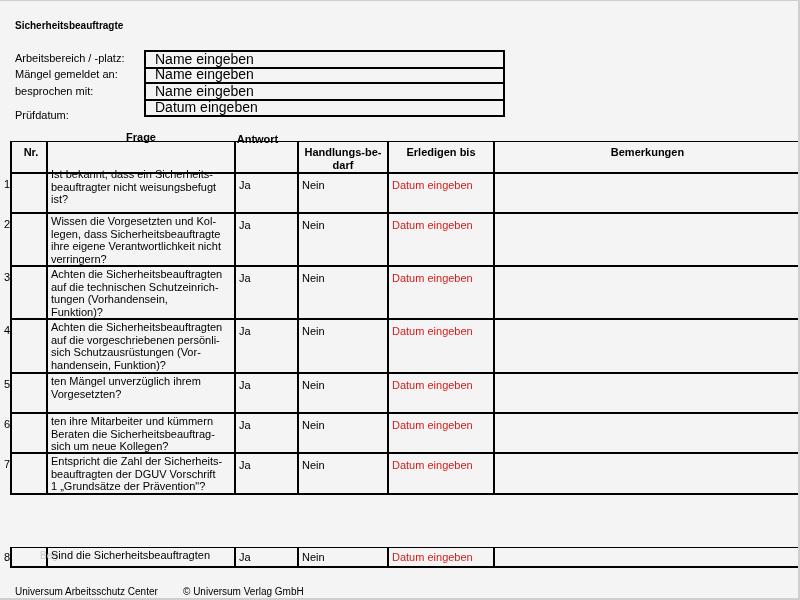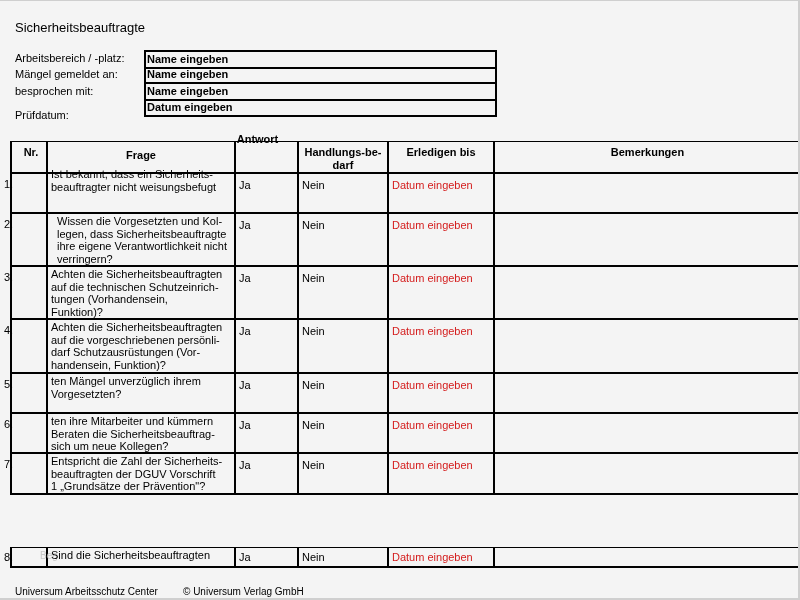--- a/index.html
+++ b/index.html
@@ -7,23 +7,23 @@
     width:800px; height:600px; overflow:hidden;
     background:#f4f4f4;
     font-family:"Liberation Sans", sans-serif;
     color:#000;
     position:relative;
     box-sizing:border-box;
     border-top:1px solid #cfcfcf;
     border-right:2px solid #cfcfcf;
     border-bottom:2px solid #cfcfcf;
   }
-  .title { position:absolute; left:15px; top:19px; font-size:13px; font-weight:normal; }
+  .title { position:absolute; left:15px; top:19px; font-size:10px; font-weight:bold; }
   .meta-label { position:absolute; left:15px; font-size:11px; }
-  .meta-box { position:absolute; left:144px; width:348px; height:15px; border:2px solid #000; box-sizing:content-box; font-size:11px; line-height:15px; padding-left:1px;font-weight:bold; }
+  .meta-box { position:absolute; left:144px; width:348px; height:15px; border:2px solid #000; box-sizing:content-box; font-size:14px; line-height:15px; padding-left:9px; }
   .meta-box.b-top0 { border-top:none; }
   .hline { position:absolute; background:#000; }
   .vline { position:absolute; background:#000; }
 
   .cell { position:absolute; font-size:11px; line-height:12.5px; }
   .hdr { font-weight:bold; text-align:center; }
   .red { color:#d41c1c; }
   .nr { font-size:11px; position:absolute; left:4px; }
   .footer { position:absolute; top:585px; font-size:10px; }
   .ghost { position:absolute; left:40px; top:549px; font-size:10px; color:#c8c8c8; }
@@ -66,44 +66,45 @@
   <div class="hline" style="left:10px;top:565px;width:790px;height:2px"></div>
   <div class="vline" style="left:10px;top:546px;width:2px;height:21px"></div>
   <div class="vline" style="left:46px;top:546px;width:2px;height:21px"></div>
   <div class="vline" style="left:234px;top:546px;width:2px;height:21px"></div>
   <div class="vline" style="left:297px;top:546px;width:2px;height:21px"></div>
   <div class="vline" style="left:387px;top:546px;width:2px;height:21px"></div>
   <div class="vline" style="left:493px;top:546px;width:2px;height:21px"></div>
 </div>
 
 <div class="cell hdr" style="left:12px;top:145px;width:38px">Nr.</div>
-<div class="cell hdr" style="left:48px;top:148px;width:186px">Frage</div>
+<div class="cell hdr" style="left:48px;top:130px;width:186px">Frage</div>
 <div class="cell hdr" style="left:236px;top:132px;width:43px">Antwort</div>
 <div class="cell hdr" style="left:299px;top:145px;width:88px">
   <div>Handlungs-be-</div>
   <div>darf</div>
 </div>
 <div class="cell hdr" style="left:389px;top:145px;width:104px">Erledigen bis</div>
 <div class="cell hdr" style="left:495px;top:145px;width:305px">Bemerkungen</div>
 
 <div>
   <div class="nr" style="top:177px">1.</div>
   <div class="cell" style="left:51px;top:167px;width:182px">
     <div>Ist bekannt, dass ein Sicherheits-</div>
     <div>beauftragter nicht weisungsbefugt</div>
+    <div>ist?</div>
   </div>
   <div class="cell" style="left:239px;top:178px">Ja</div>
   <div class="cell" style="left:302px;top:178px">Nein</div>
   <div class="cell red" style="left:392px;top:178px">Datum eingeben</div>
   <div class="cell" style="left:497px;top:174px;width:300px;height:36px"></div>
 </div>
 
 <div>
   <div class="nr" style="top:217px">2.</div>
-  <div class="cell" style="left:57px;top:214px;width:182px">
+  <div class="cell" style="left:51px;top:214px;width:182px">
     <div>Wissen die Vorgesetzten und Kol-</div>
     <div>legen, dass Sicherheitsbeauftragte</div>
     <div>ihre eigene Verantwortlichkeit nicht</div>
     <div>verringern?</div>
   </div>
   <div class="cell" style="left:239px;top:218px">Ja</div>
   <div class="cell" style="left:302px;top:218px">Nein</div>
   <div class="cell red" style="left:392px;top:218px">Datum eingeben</div>
   <div class="cell" style="left:497px;top:214px;width:300px;height:49px"></div>
 </div>
@@ -120,21 +121,21 @@
   <div class="cell" style="left:302px;top:271px">Nein</div>
   <div class="cell red" style="left:392px;top:271px">Datum eingeben</div>
   <div class="cell" style="left:497px;top:267px;width:300px;height:49px"></div>
 </div>
 
 <div>
   <div class="nr" style="top:323px">4.</div>
   <div class="cell" style="left:51px;top:320px;width:182px">
     <div>Achten die Sicherheitsbeauftragten</div>
     <div>auf die vorgeschriebenen persönli-</div>
-    <div>darf Schutzausrüstungen (Vor-</div>
+    <div>sich Schutzausrüstungen (Vor-</div>
     <div>handensein, Funktion)?</div>
   </div>
   <div class="cell" style="left:239px;top:324px">Ja</div>
   <div class="cell" style="left:302px;top:324px">Nein</div>
   <div class="cell red" style="left:392px;top:324px">Datum eingeben</div>
   <div class="cell" style="left:497px;top:320px;width:300px;height:49px"></div>
 </div>
 
 <div>
   <div class="nr" style="top:377px">5.</div>

